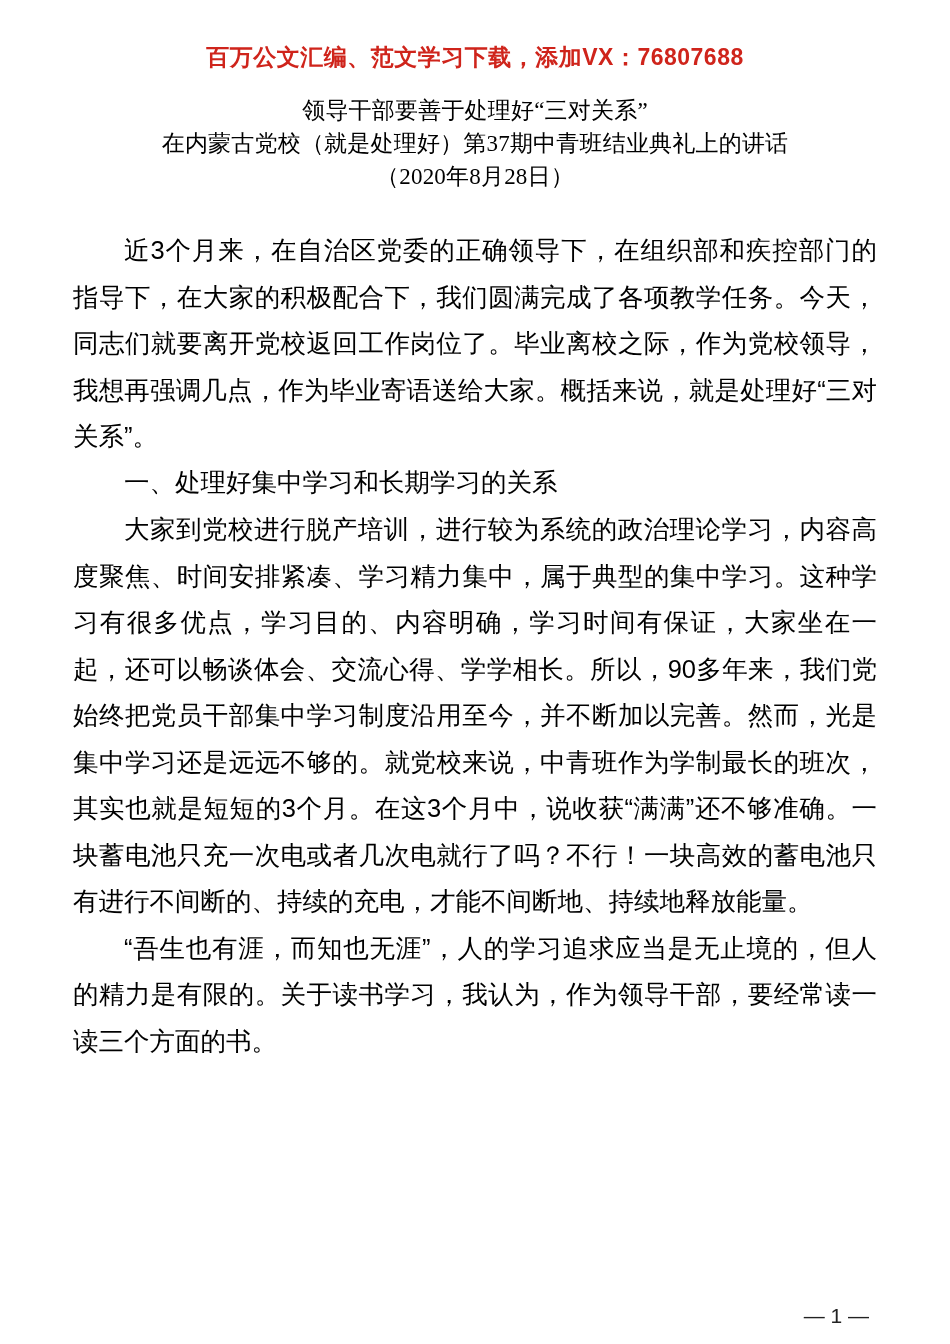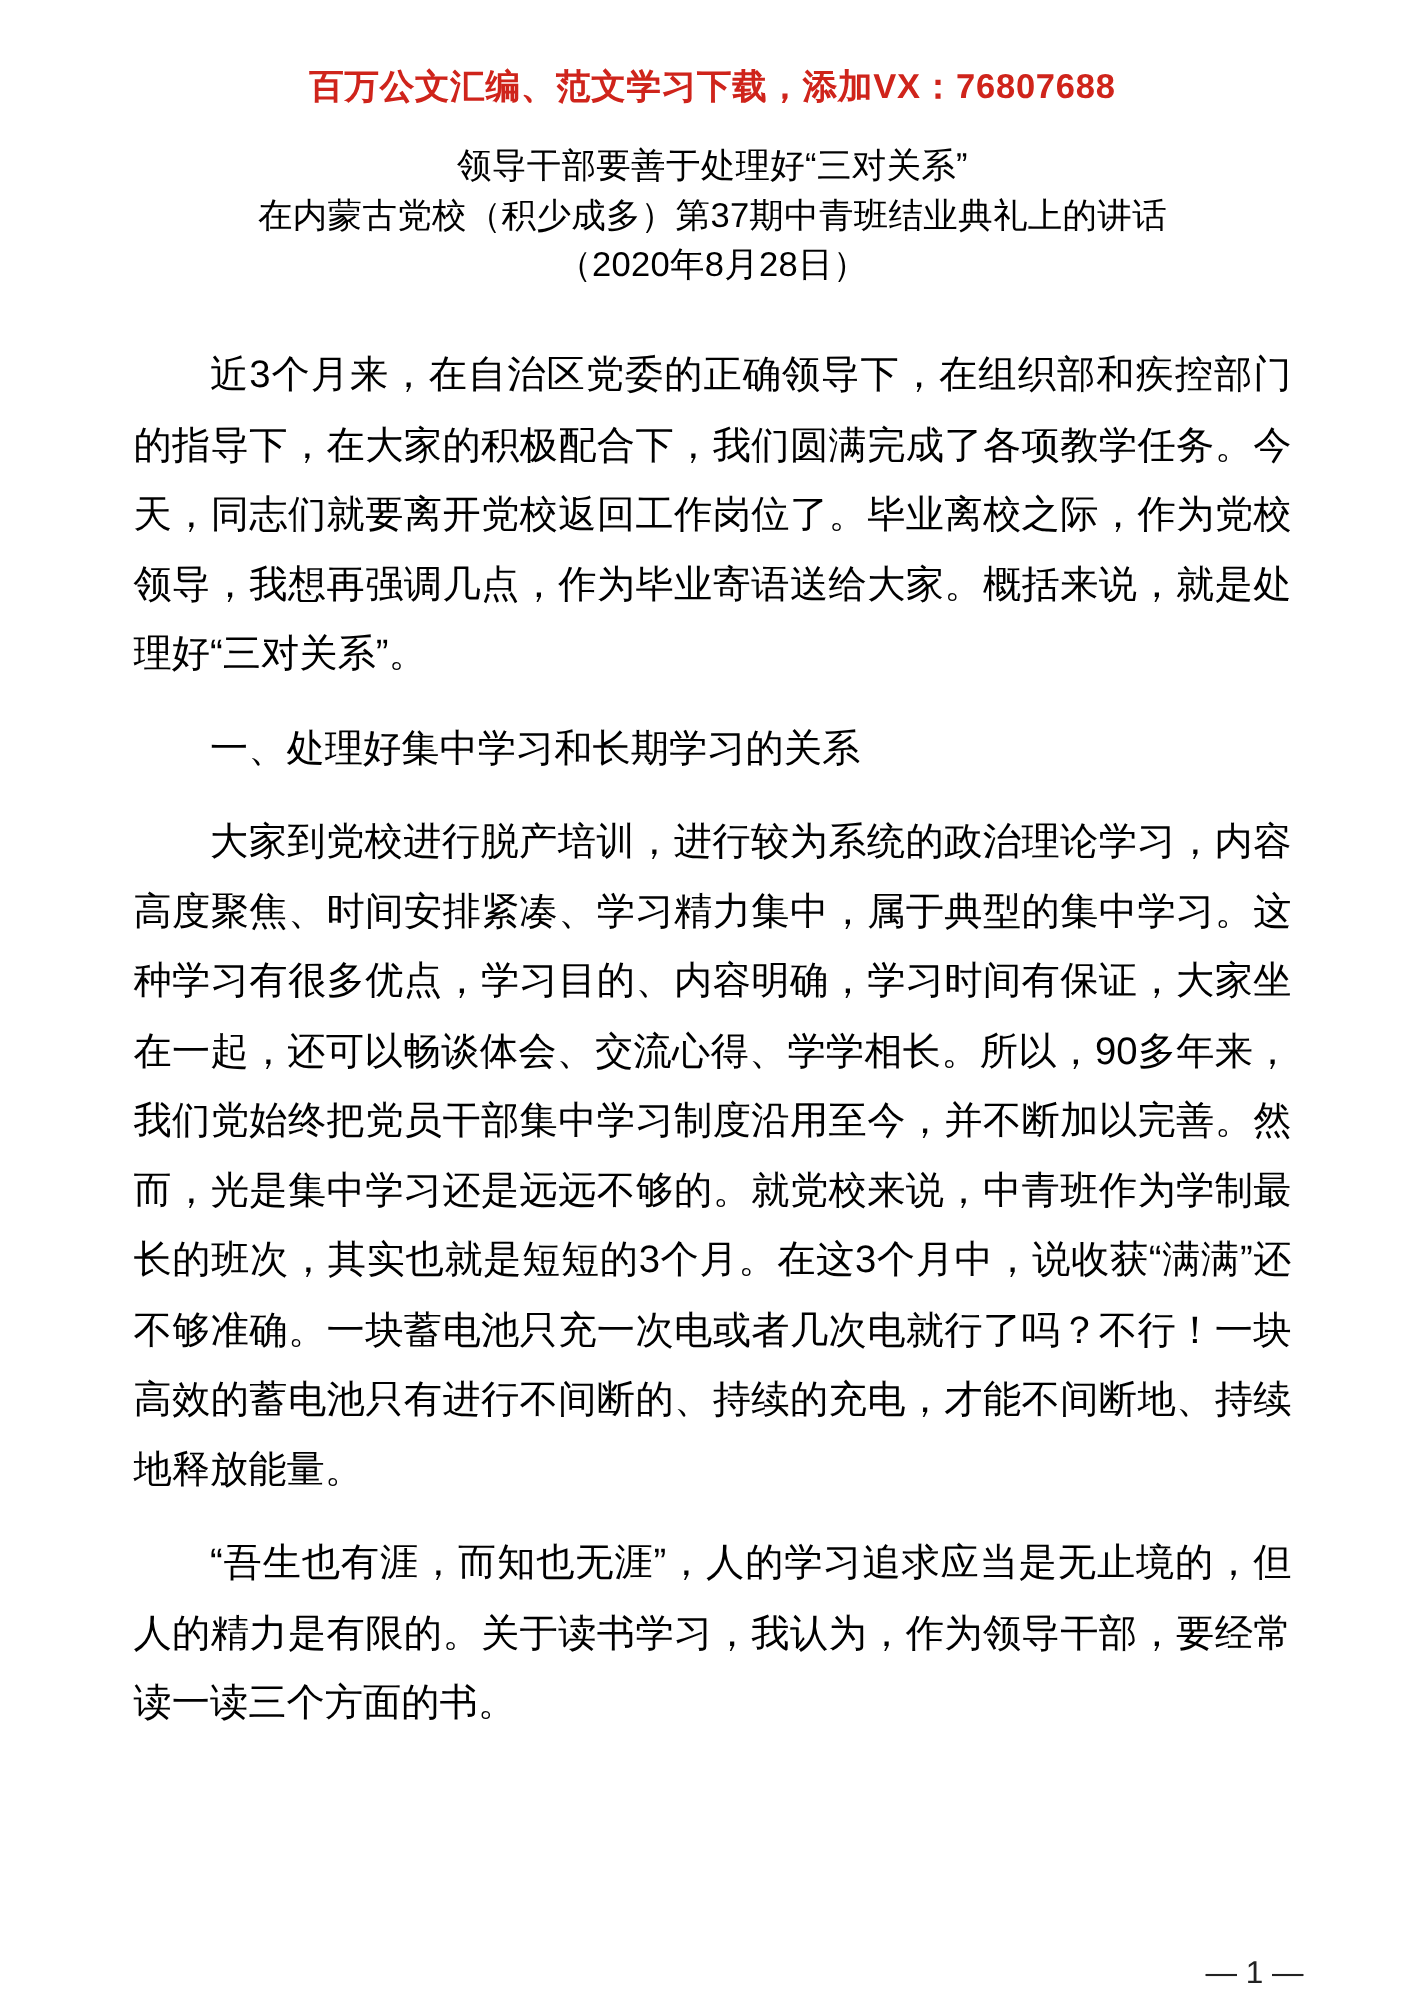--- a/index.html
+++ b/index.html
@@ -42,28 +42,29 @@
   .titleblock {
     margin-top: 22px;
     text-align: center;
   }
   .titleline {
     font-size: 23px;
     line-height: 33px;
     font-weight: 400;
     letter-spacing: 0.2px;
     white-space: nowrap;
+    font-family: Liberation Serif, serif;
   }
 
   
   .body {
     margin-top: 34px;
   }
   p.para {
-    margin: 16px;
+    margin: 0;
     font-size: 25.5px;
     line-height: 46.5px;
     text-align: justify;
     text-align-last: left;
     text-justify: inter-ideograph;
     text-indent: 2em;
     letter-spacing: 0px;
     word-break: break-all;
   }
   p.para.heading {
@@ -89,21 +90,21 @@
 <body>
 
 <div class="page">
 
   <div class="content">
 
     <div class="promo">百万公文汇编、范文学习下载，添加VX：76807688</div>
 
     <div class="titleblock">
       <div class="titleline">领导干部要善于处理好“三对关系”</div>
-      <div class="titleline">在内蒙古党校（积少成多）第37期中青班结业典礼上的讲话</div>
+      <div class="titleline">在内蒙古党校（就是处理好）第37期中青班结业典礼上的讲话</div>
       <div class="titleline">（2020年8月28日）</div>
     </div>
 
     <div class="body">
 
       <p class="para">近3个月来，在自治区党委的正确领导下，在组织部和疾控部门的指导下，在大家的积极配合下，我们圆满完成了各项教学任务。今天，同志们就要离开党校返回工作岗位了。毕业离校之际，作为党校领导，我想再强调几点，作为毕业寄语送给大家。概括来说，就是处理好“三对关系”。</p>
 
       <p class="para heading">一、处理好集中学习和长期学习的关系</p>
 
       <p class="para">大家到党校进行脱产培训，进行较为系统的政治理论学习，内容高度聚焦、时间安排紧凑、学习精力集中，属于典型的集中学习。这种学习有很多优点，学习目的、内容明确，学习时间有保证，大家坐在一起，还可以畅谈体会、交流心得、学学相长。所以，90多年来，我们党始终把党员干部集中学习制度沿用至今，并不断加以完善。然而，光是集中学习还是远远不够的。就党校来说，中青班作为学制最长的班次，其实也就是短短的3个月。在这3个月中，说收获“满满”还不够准确。一块蓄电池只充一次电或者几次电就行了吗？不行！一块高效的蓄电池只有进行不间断的、持续的充电，才能不间断地、持续地释放能量。</p>

